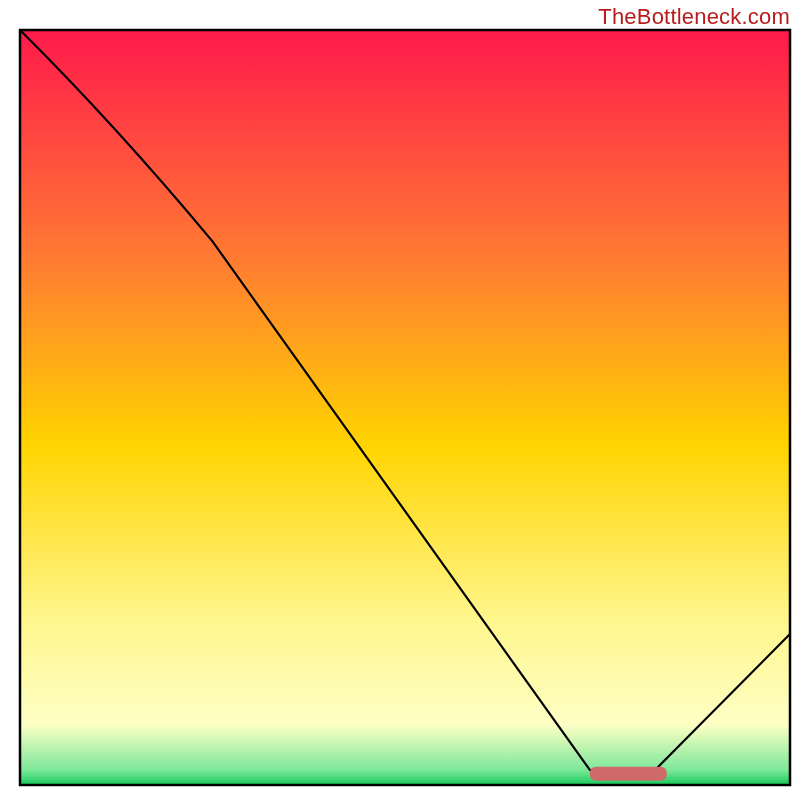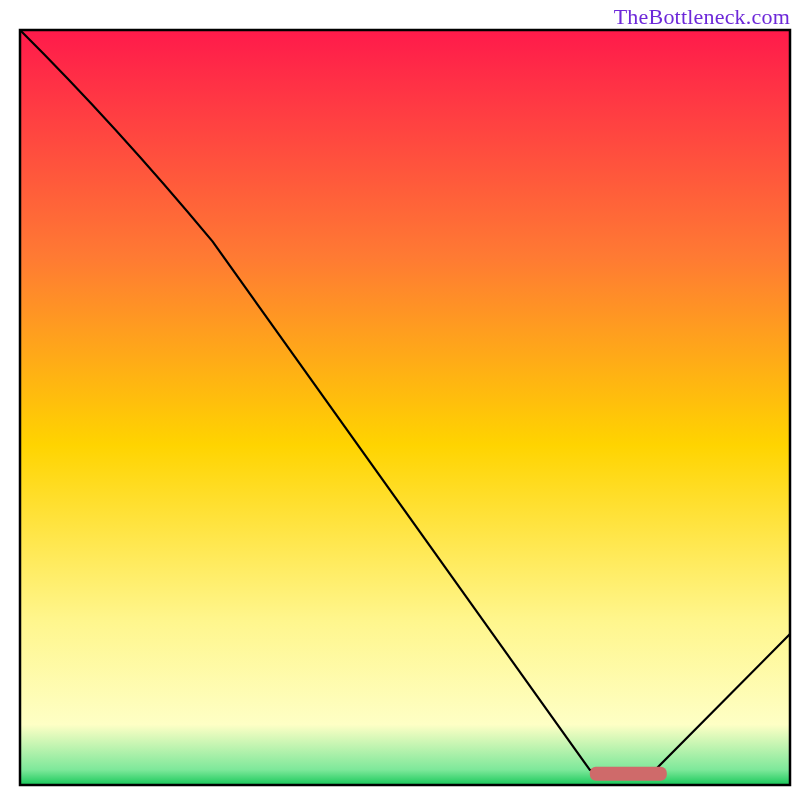--- a/index.html
+++ b/index.html
@@ -12,23 +12,23 @@
   }
   .container {
     position: relative;
     width: 800px;
     height: 800px;
   }
   .watermark {
     position: absolute;
     top: 4px;
     right: 10px;
-    font-family: Liberation Serif, serif;
+    font-family: Liberation Sans, sans-serif;
     font-size: 22px;
-    color: #6d28d9;
+    color: #b91c1c;
     letter-spacing: 0.2px;
     z-index: 5;
   }
   svg {
     position: absolute;
     top: 0;
     left: 0;
   }
 </style>
 </head>

